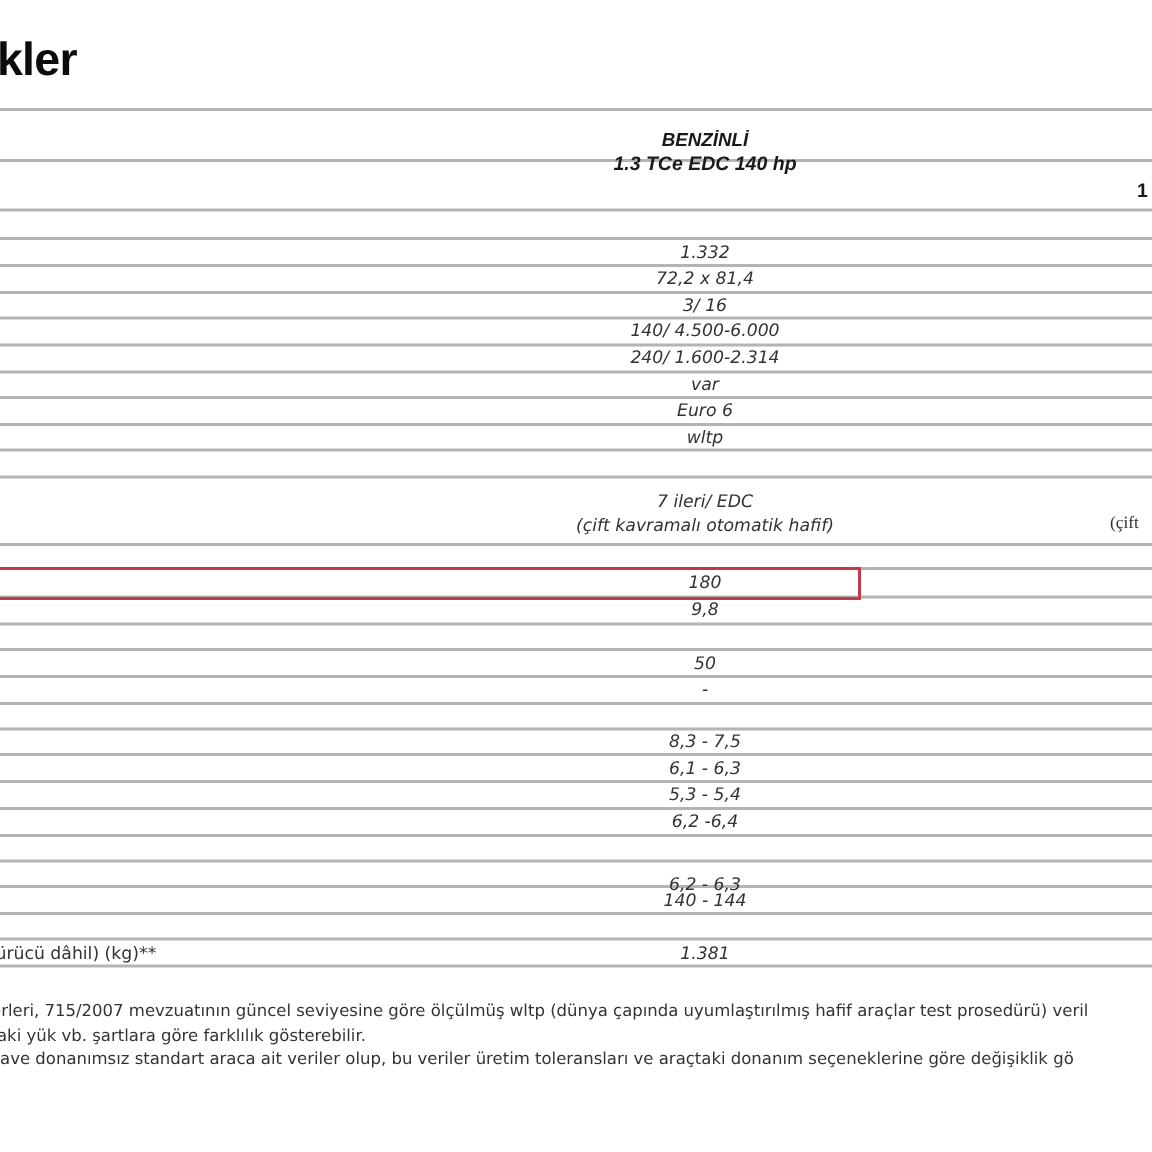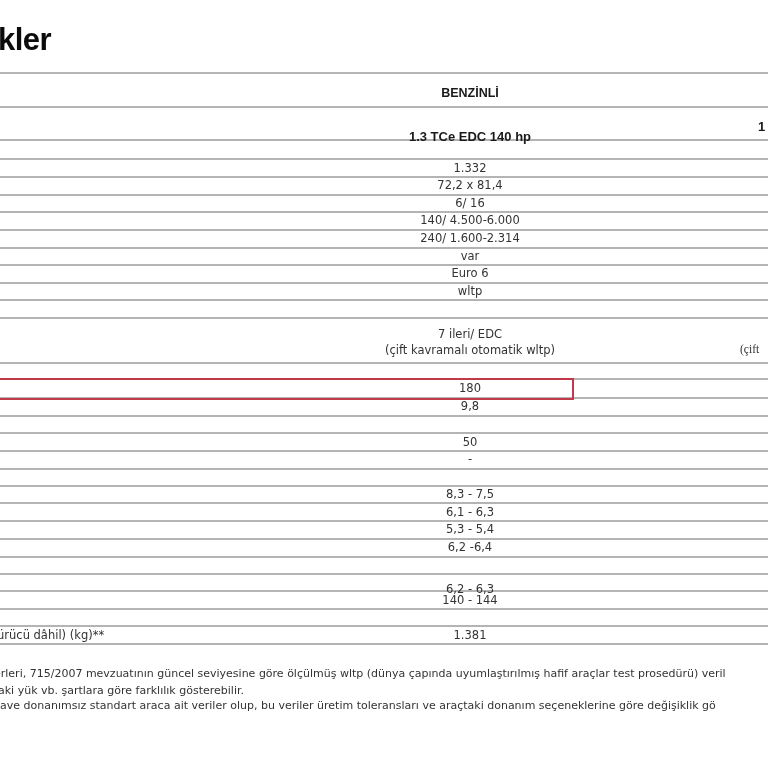--- a/index.html
+++ b/index.html
@@ -2,21 +2,21 @@
 <html><head>
 <meta charset="utf-8">
 <style>
   html, body { margin:0; padding:0; background:#ffffff; }
   body { width:768px; height:768px; position:relative; overflow:hidden;
          font-family:"DejaVu Sans", sans-serif; color:#2a2a2a; }
   .title { position:absolute; left:-2px; top:22px; font-size:31px; font-weight:bold;
            color:#0c0c0c; letter-spacing:-0.5px; font-family:"Liberation Sans", sans-serif; }
   .hline { position:absolute; left:0; width:768px; height:2px; background:#b4b4b4; }
   .cell { position:absolute; left:368px; width:204px; text-align:center; font-size:11.5px;
-          color:#333; white-space:nowrap; font-family:"DejaVu Sans", sans-serif; }
+          color:#333; white-space:nowrap; font-family:"DejaVu Sans", sans-serif;font-style:italic; }
   .cell2 { position:absolute; left:740px; text-align:left; font-size:11.5px; color:#333;
            white-space:nowrap; font-family:Liberation Serif, serif; }
   .head { font-weight:bold; font-size:12.5px; color:#1a1a1a; font-family:"Liberation Sans", sans-serif; }
   .lab { position:absolute; left:0; font-size:11.5px; color:#333; white-space:nowrap; }
   .hl { position:absolute; left:-2px; top:378px; width:572px; height:18px;
         border:2px solid #c23a4a; box-sizing:content-box; }
   .note { position:absolute; left:-6px; font-size:11px; color:#333; white-space:nowrap; }
 </style>
 </head>
 <body>
@@ -50,34 +50,34 @@
 <div class="hline" style="top:556px"></div>
 <div class="hline" style="top:573px"></div>
 <div class="hline" style="top:590px"></div>
 <div class="hline" style="top:608px"></div>
 <div class="hline" style="top:625px"></div>
 <div class="hline" style="top:643px"></div>
 
 <div class="hl"></div>
 
 <div class="cell head" style="top:86px">BENZİNLİ</div>
-<div class="cell head" style="top:129px;font-size:13px">1.3 TCe EDC 140 hp</div>
+<div class="cell head" style="top:101px;font-size:13px">1.3 TCe EDC 140 hp</div>
 <div class="cell2 head" style="top:119px;left:758px;font-size:13px">1</div>
 
 <div class="cell" style="top:161px">1.332</div>
 <div class="cell" style="top:178px">72,2 x 81,4</div>
-<div class="cell" style="top:196px">6/ 16</div>
+<div class="cell" style="top:196px">3/ 16</div>
 <div class="cell" style="top:213px">140/ 4.500-6.000</div>
 <div class="cell" style="top:231px">240/ 1.600-2.314</div>
 <div class="cell" style="top:249px">var</div>
 <div class="cell" style="top:266px">Euro 6</div>
 <div class="cell" style="top:284px">wltp</div>
 
 <div class="cell" style="top:327px">7 ileri/ EDC</div>
-<div class="cell" style="top:343px">(çift kavramalı otomatik wltp)</div>
+<div class="cell" style="top:343px">(çift kavramalı otomatik hafif)</div>
 <div class="cell2" style="top:343px">(çift</div>
 
 <div class="cell" style="top:381px">180</div>
 <div class="cell" style="top:399px">9,8</div>
 <div class="cell" style="top:435px">50</div>
 <div class="cell" style="top:452px">-</div>
 
 <div class="cell" style="top:487px">8,3 - 7,5</div>
 <div class="cell" style="top:505px">6,1 - 6,3</div>
 <div class="cell" style="top:522px">5,3 - 5,4</div>

